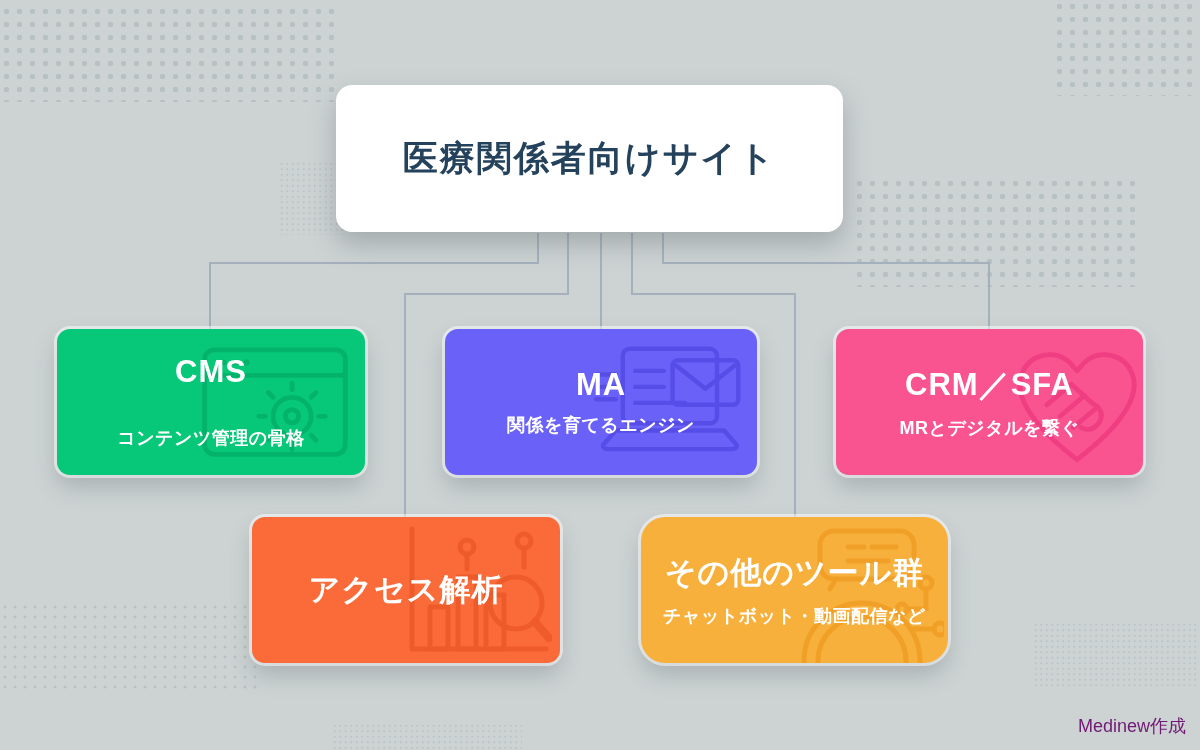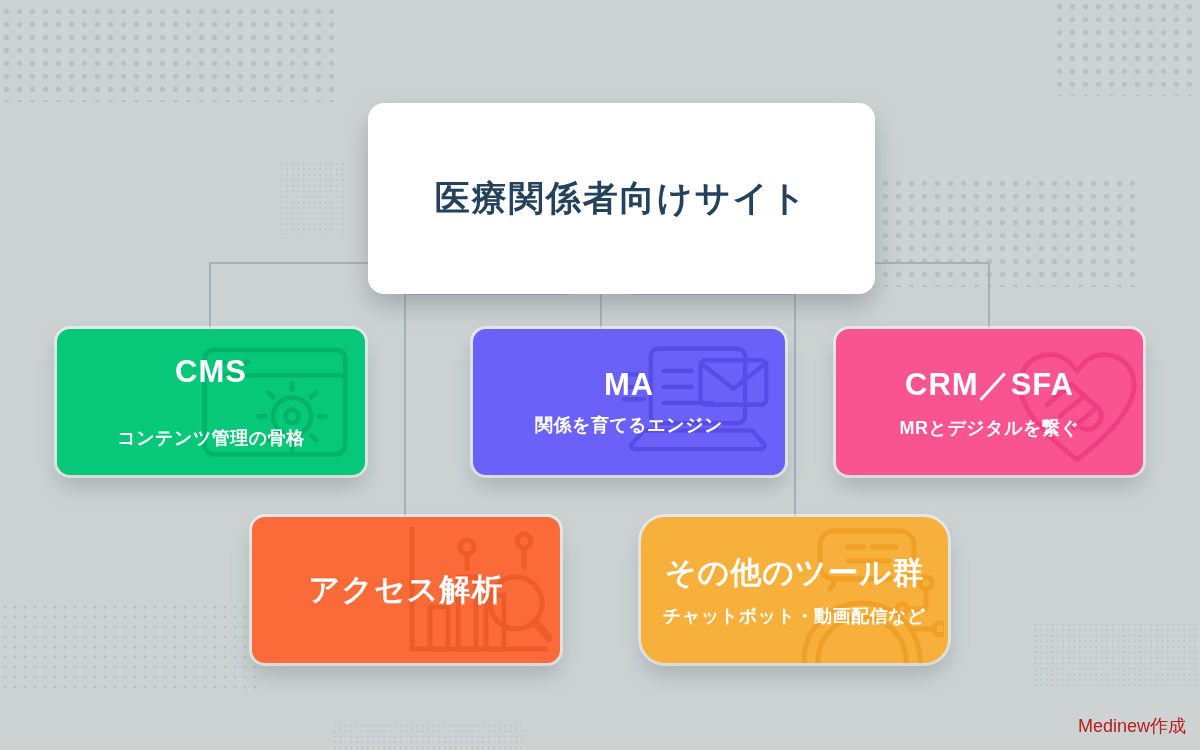--- a/index.html
+++ b/index.html
@@ -35,28 +35,27 @@
   }
   #connectors path {
     fill: none;
     stroke: #a4b1bd;
     stroke-width: 2;
   }
 
   
   .root-box {
     position: absolute;
-    left: 368px; top: 85px;
-    width: 507px; height: 191px;
+    left: 336px; top: 85px;
+    width: 507px; height: 147px;
     background: #ffffff;
     border-radius: 16px;
     box-shadow: 0 12px 26px rgba(96,106,110,0.38);
     display: flex; align-items: center; justify-content: center;
     z-index: 2;
-    margin-top: 18px;
   }
   .root-title {
     font-size: 35px;
     font-weight: 800;
     letter-spacing: 2px;
     color: #24425c;
   }
 
   
   .node {
@@ -105,21 +104,21 @@
   #node-crm    .node-icon { right: -14px; top: 8px;  width: 160px; height: 132px; stroke: #e62a72; opacity: .5; }
   #node-access .node-icon { right: 8px;  top: 8px;   width: 150px; height: 132px; stroke: #e44d1d; opacity: .5; }
   #node-tools  .node-icon { right: 4px;  top: 8px;   width: 152px; height: 140px; stroke: #ec9416; opacity: .55; }
   .icon-fill { fill: currentColor; stroke: none !important; }
 
   
   .credit {
     position: absolute;
     right: 14px; bottom: 12px;
     font-size: 18px;
-    color: #b91c1c;
+    color: #701a75;
     z-index: 2;
   }
 </style>
 </head>
 <body>
 
 <div class="stage">
 
   <div class="dots dots-lg" id="dots-top-left"></div>
   <div class="dots dots-sm" id="dots-title-left"></div>
@@ -156,21 +155,21 @@
       <line x1="126" y1="75" x2="133" y2="75"></line>
       <line x1="78" y1="55" x2="73" y2="50"></line>
       <line x1="118" y1="95" x2="123" y2="100"></line>
       <line x1="118" y1="55" x2="123" y2="50"></line>
       <line x1="78" y1="95" x2="73" y2="100"></line>
     </svg>
     <div class="node-title">CMS</div>
     <div class="node-subtitle">コンテンツ管理の骨格</div>
   </div>
 
-  <div class="node" id="node-ma" style="background-color: rgb(106, 97, 248); margin-left: 28px;">
+  <div class="node" id="node-ma" style="background-color: rgb(106, 97, 248);">
     <svg class="node-icon" viewBox="0 0 180 130">
       <rect x="38" y="5" width="106" height="84" rx="8"></rect>
       <line x1="8" y1="34" x2="30" y2="34"></line>
       <line x1="14" y1="48" x2="30" y2="48"></line>
       <line x1="8" y1="62" x2="30" y2="62"></line>
       <line x1="52" y1="30" x2="84" y2="30"></line>
       <line x1="52" y1="48" x2="84" y2="48"></line>
       <line x1="52" y1="66" x2="108" y2="66"></line>
       <rect x="94" y="18" width="74" height="50" rx="6"></rect>
       <polyline points="98,24 131,50 164,24"></polyline>

